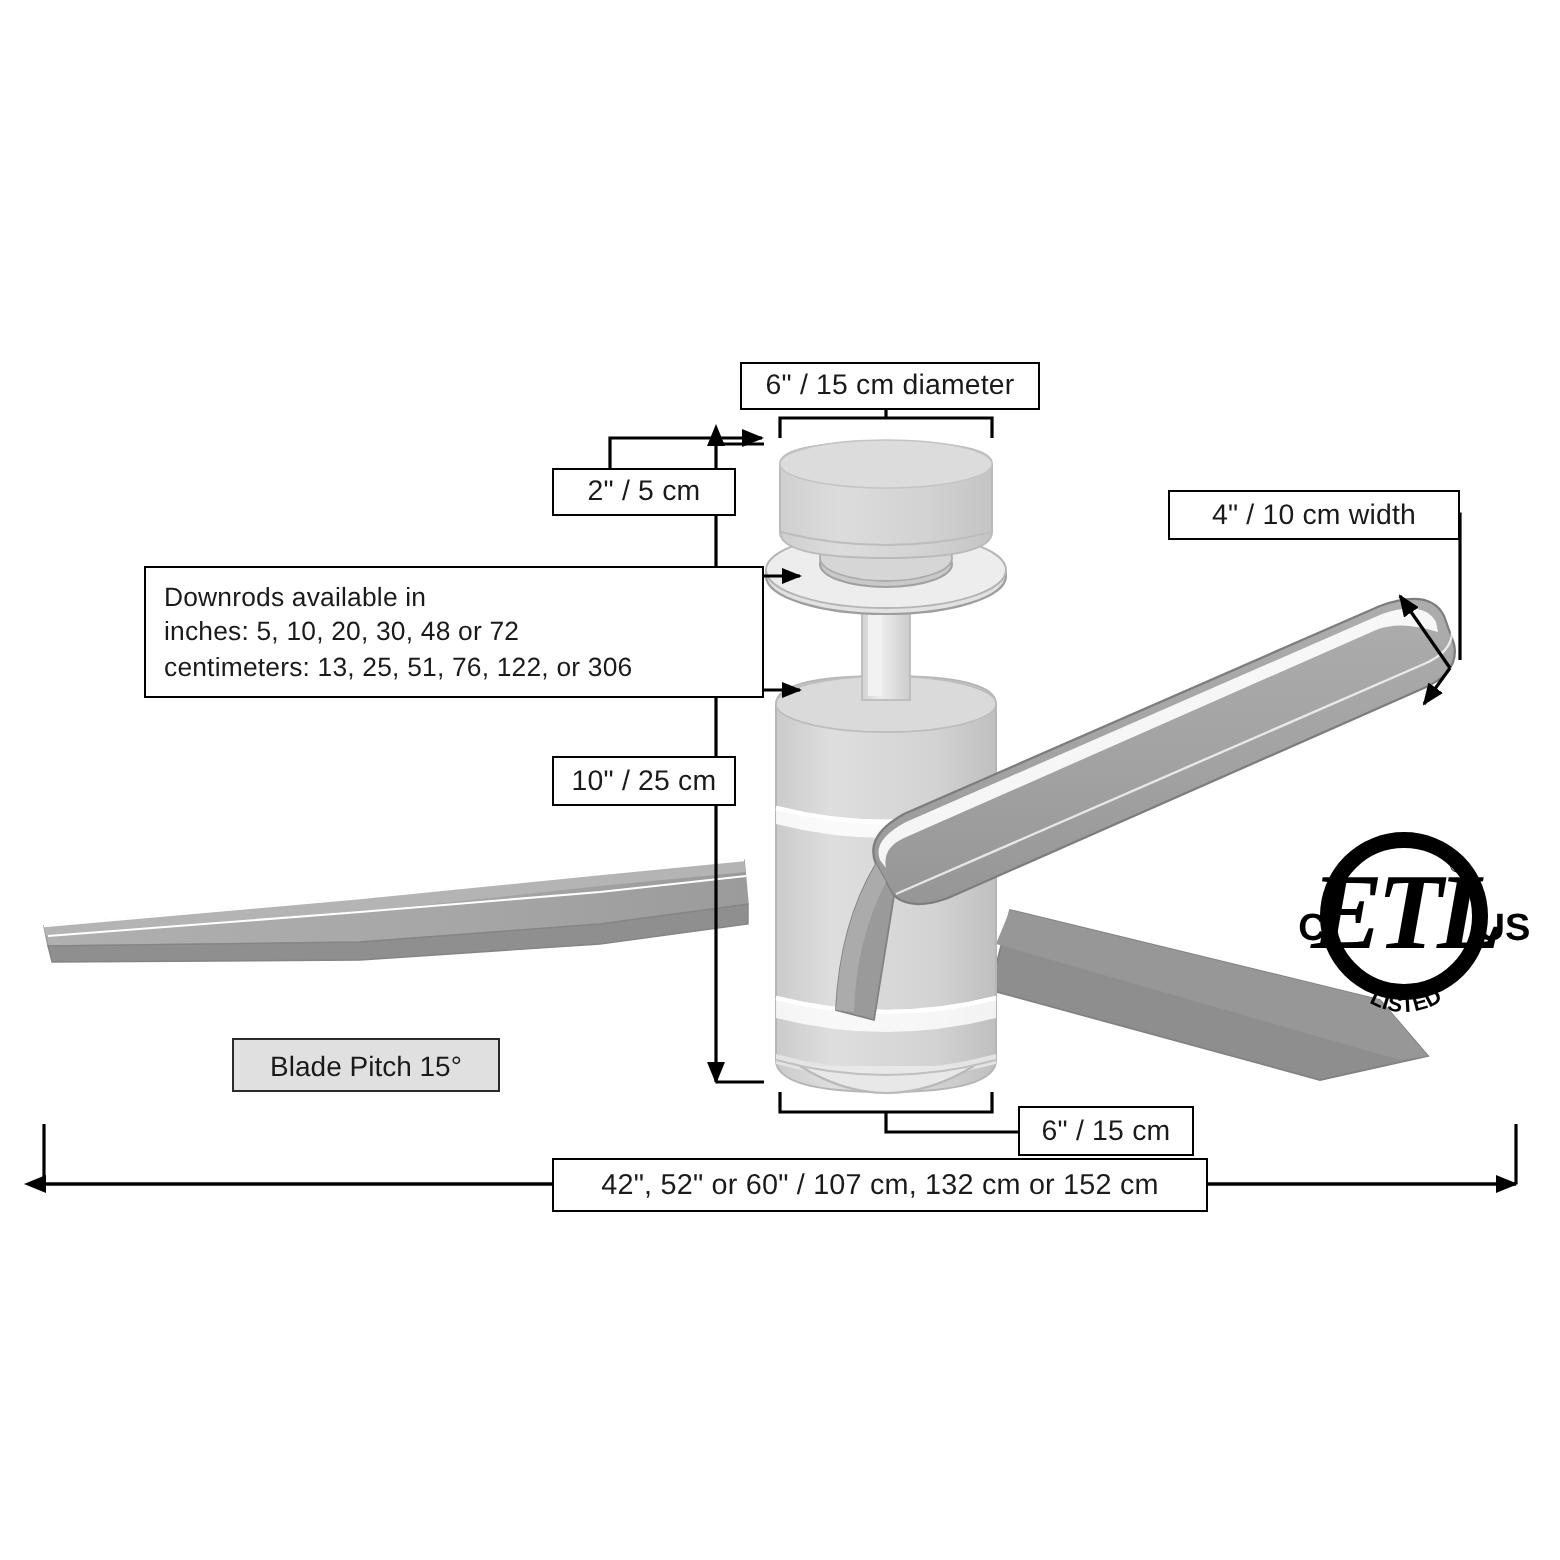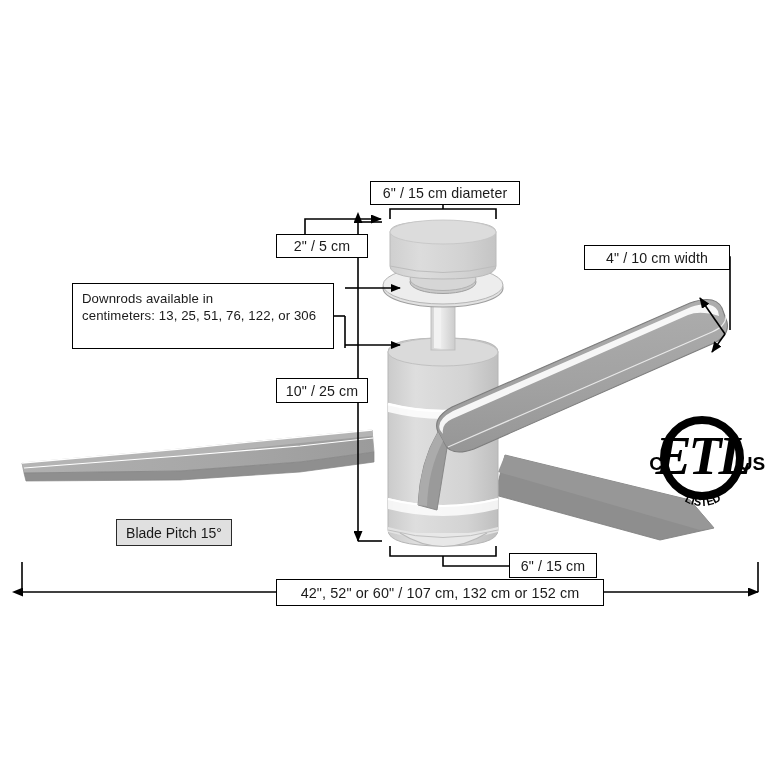--- a/index.html
+++ b/index.html
@@ -221,38 +221,39 @@
   </svg>
 
   <div class="callout-box dim-label" style="left:370px; top:181px; width:150px; height:24px;">
     <span>6" / 15 cm diameter</span>
   </div>
 
   <div class="callout-box dim-label" style="left:276px; top:234px; width:92px; height:24px;">
     <span>2" / 5 cm</span>
   </div>
 
-  <div class="callout-box left-align downrod-text" style="left:72px; top:283px; width:262px; height:66px; flex-direction:column;">
+  <div class="callout-box left-align downrod-text" style="left:72px; top:283px; width:310px; height:66px; flex-direction:column;">
     <span>Downrods available in</span>
+    <span>inches: 5, 10, 20, 30, 48 or 72</span>
     <span>centimeters: 13, 25, 51, 76, 122, or 306</span>
   </div>
 
   <div class="callout-box dim-label" style="left:276px; top:378px; width:92px; height:25px;">
     <span>10" / 25 cm</span>
   </div>
 
   <div class="callout-box dim-label" style="left:584px; top:245px; width:146px; height:25px;">
     <span>4" / 10 cm width</span>
   </div>
 
   <div class="callout-box dim-label" style="left:509px; top:553px; width:88px; height:25px;">
     <span>6" / 15 cm</span>
   </div>
 
-  <div class="pitch-box" style="left:116px; top:519px; width:116px; height:27px;">
+  <div class="pitch-box" style="left:116px; top:519px; width:134px; height:27px;">
     <span>Blade Pitch 15°</span>
   </div>
 
   <div class="callout-box wide-label" style="left:276px; top:579px; width:328px; height:27px;">
     <span>42", 52" or 60" / 107 cm, 132 cm or 152 cm</span>
   </div>
 
 </div>
 
 </body></html>

